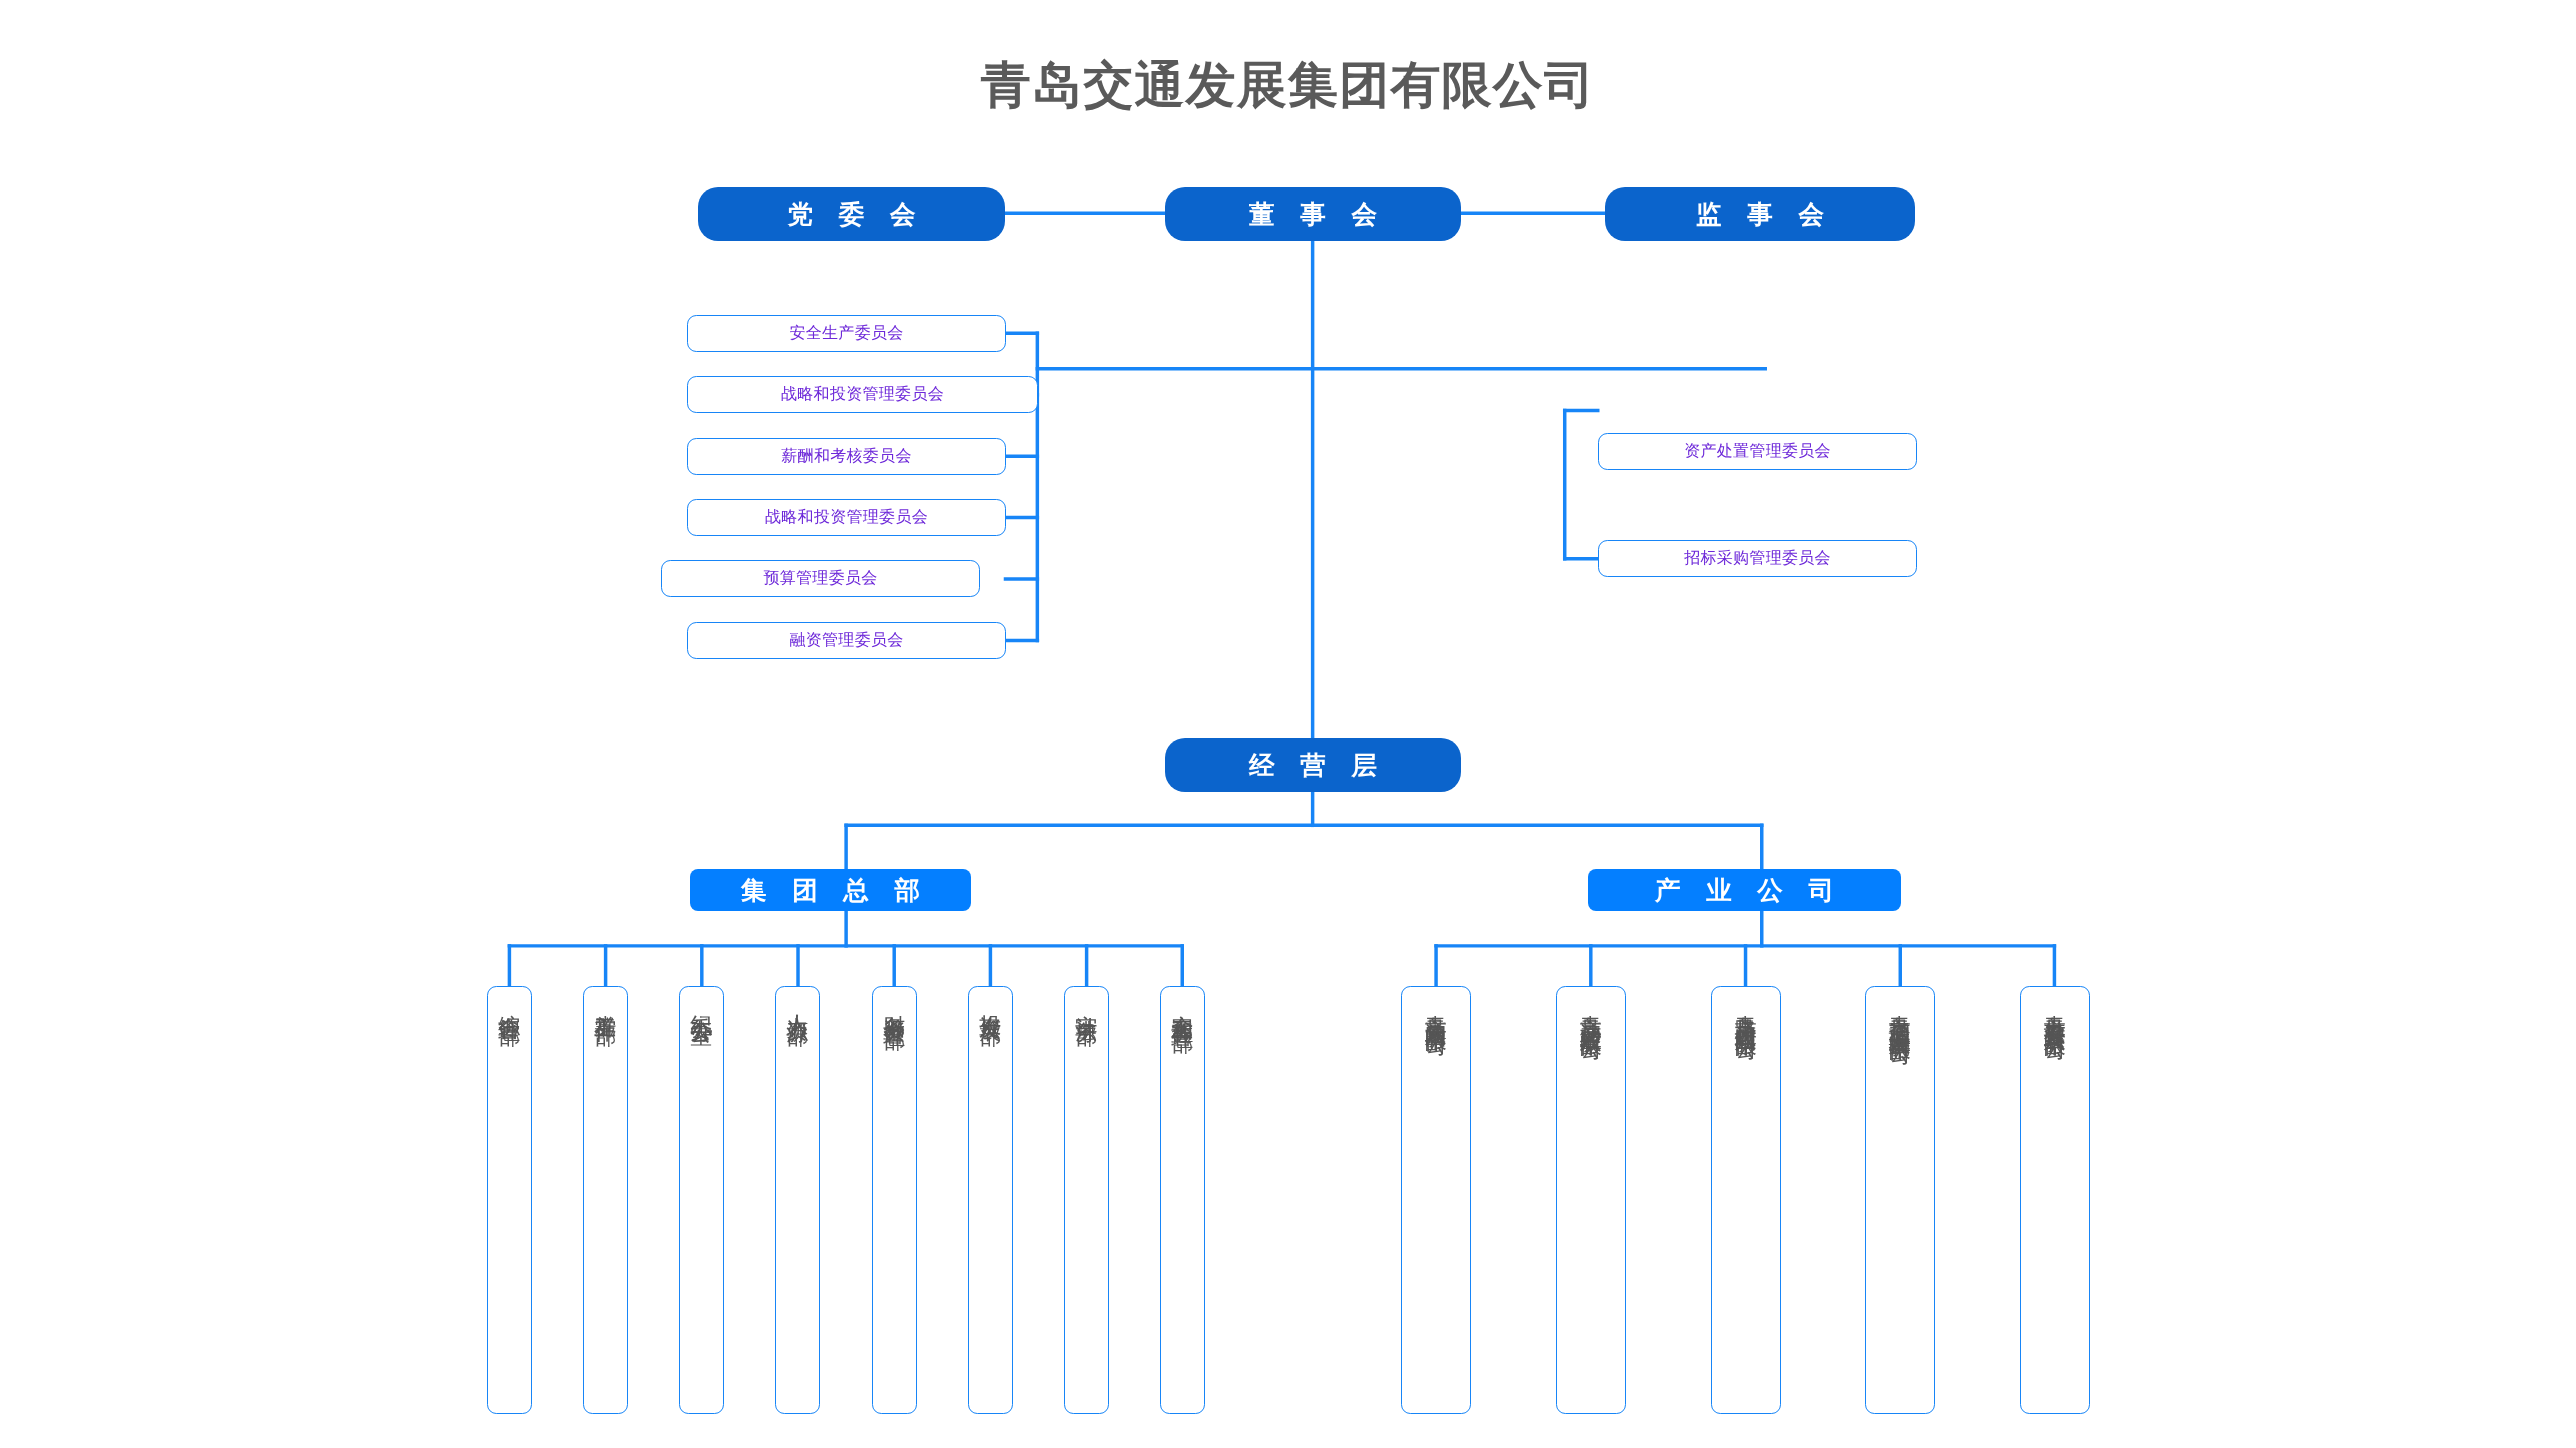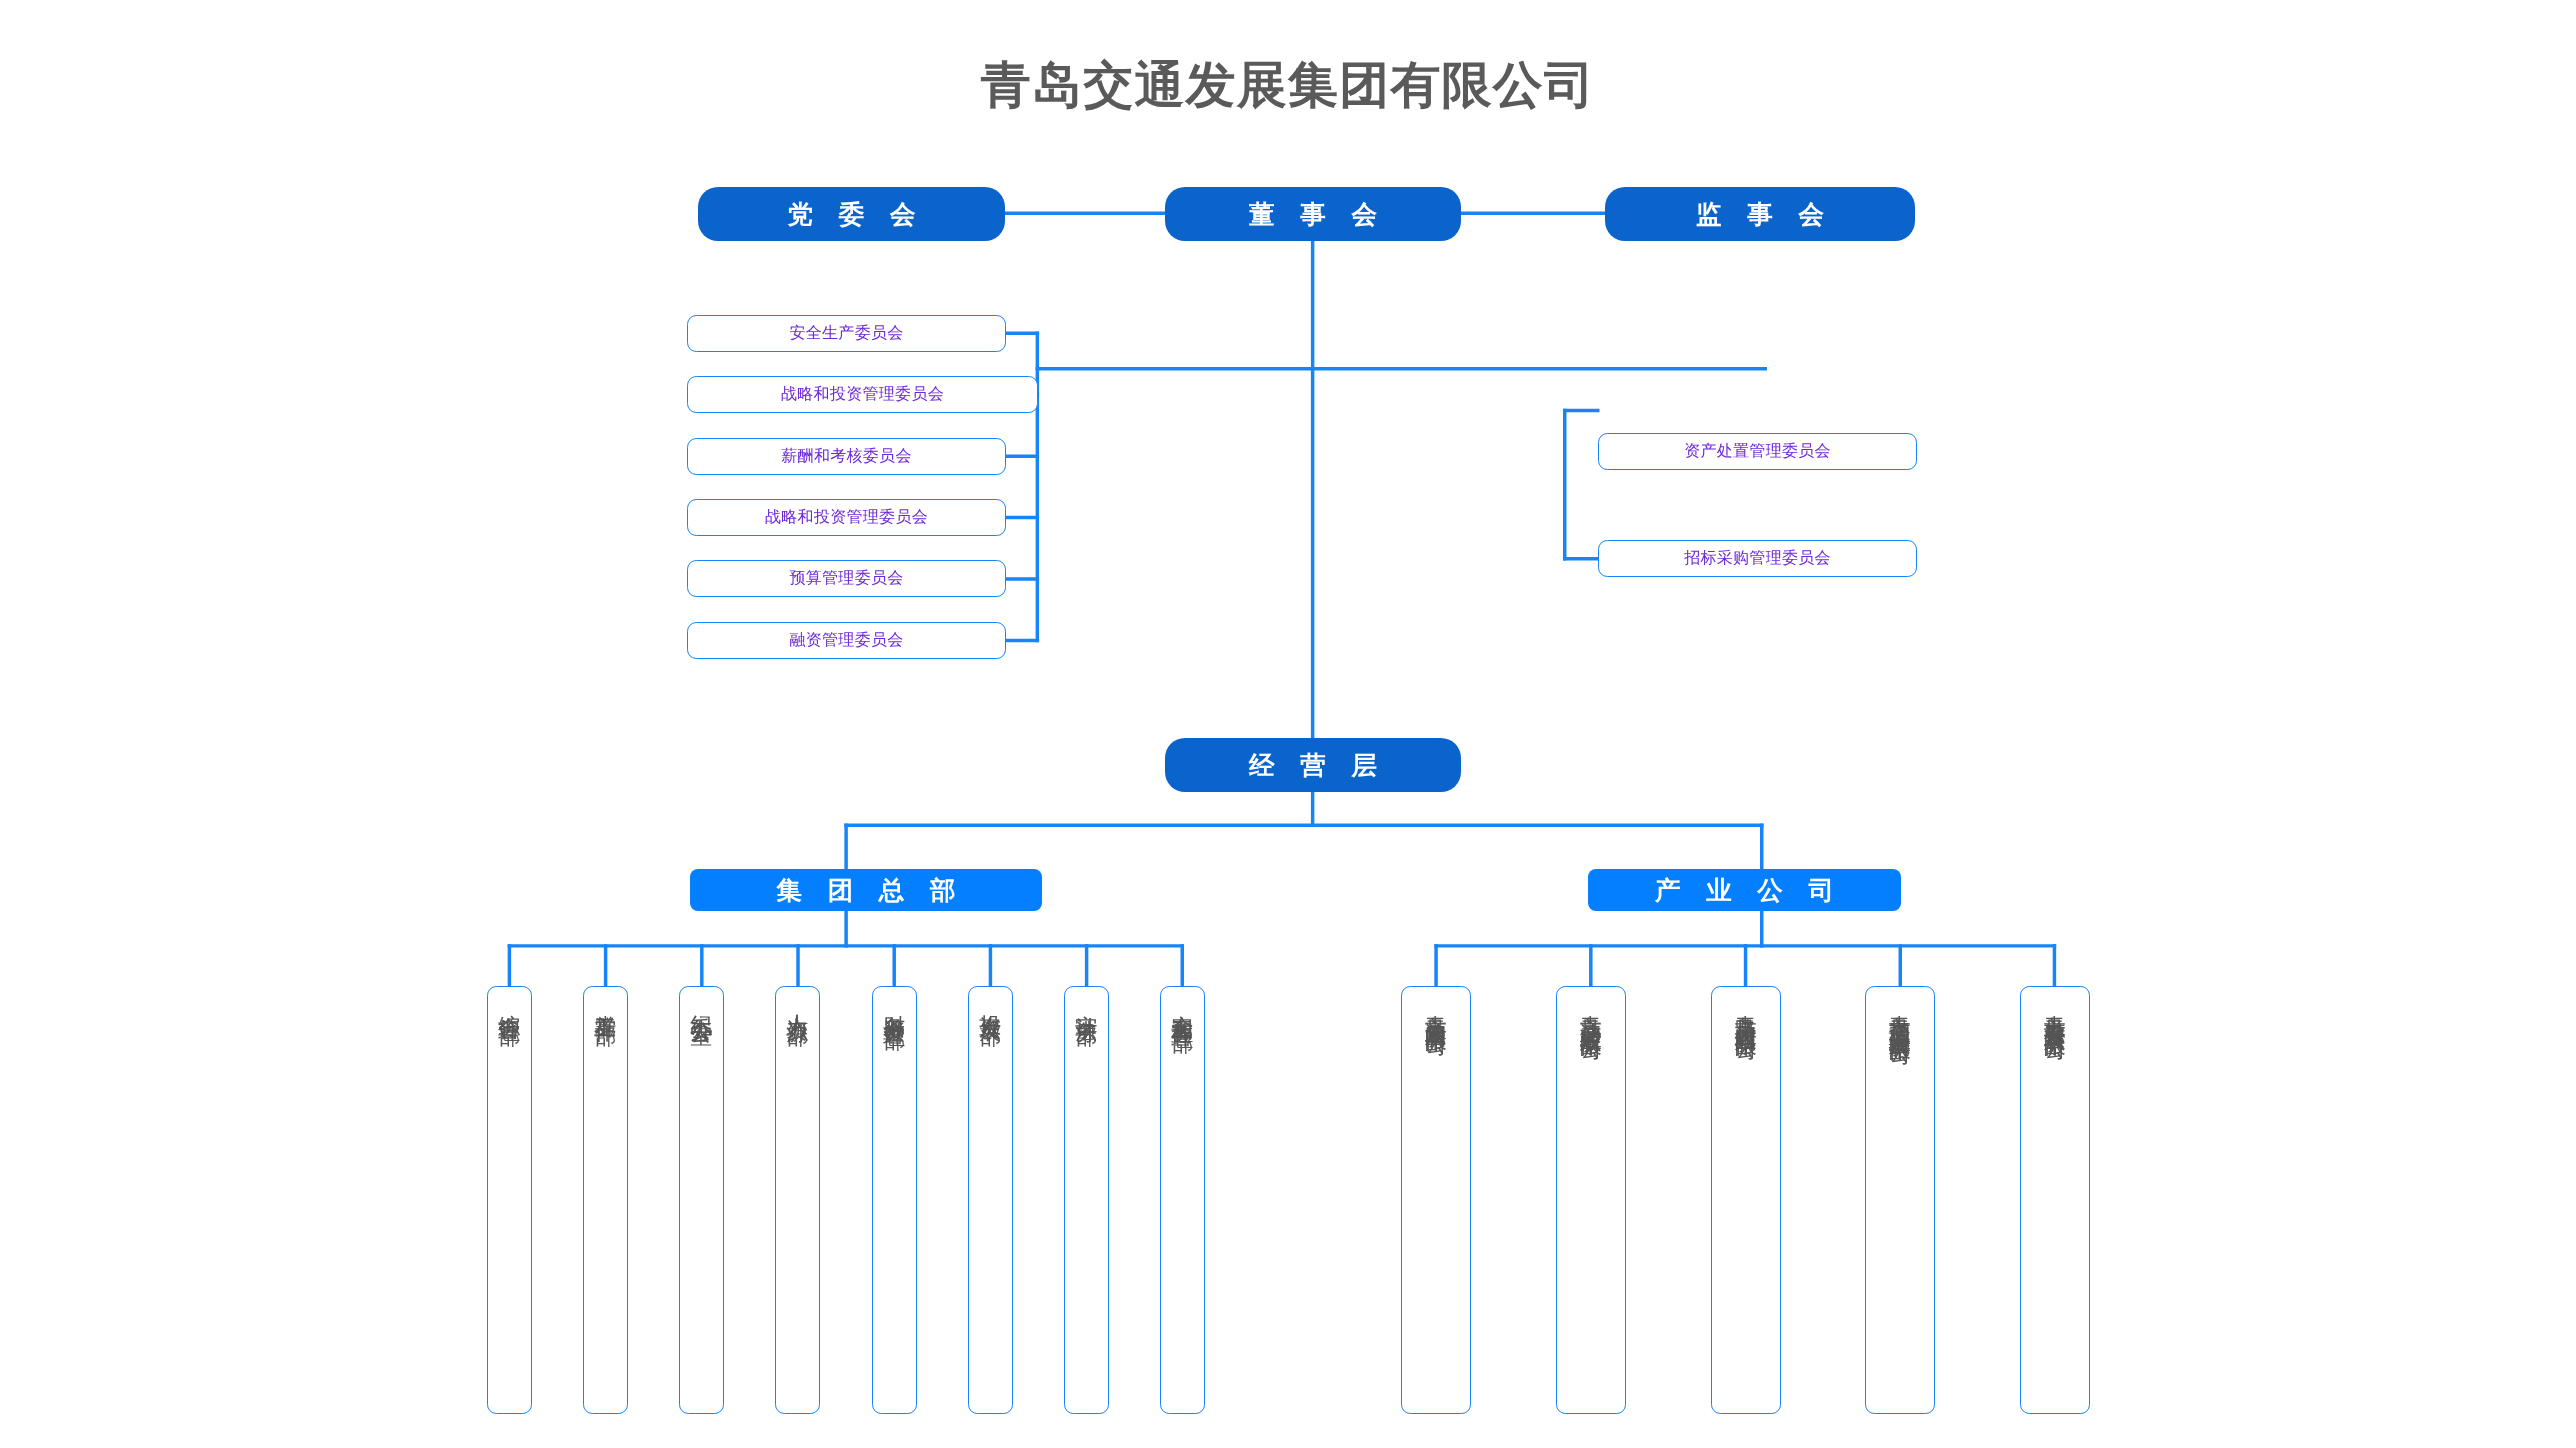--- a/index.html
+++ b/index.html
@@ -167,31 +167,31 @@
   <div class="node gov" style="left:1165px; top:187px; width:296px; height:54px;">董 事 会</div>
 
   <div class="node pill" style="left:687px; top:315px; width:319px; height:37px;">安全生产委员会</div>
 
   <div class="node pill" style="left:687px; top:376px; width:351px; height:37px;">战略和投资管理委员会</div>
 
   <div class="node pill" style="left:687px; top:438px; width:319px; height:37px;">薪酬和考核委员会</div>
 
   <div class="node pill" style="left:687px; top:499px; width:319px; height:37px;">战略和投资管理委员会</div>
 
-  <div class="node pill" style="left:687px; top:560px; width:319px; height:37px;text-align:center;">预算管理委员会</div>
+  <div class="node pill" style="left:661px; top:560px; width:319px; height:37px;text-align:center;">预算管理委员会</div>
 
   <div class="node pill" style="left:687px; top:622px; width:319px; height:37px;">融资管理委员会</div>
 
   <div class="node pill" style="left:1598px; top:392px; width:319px; height:37px;margin-top:41px;">资产处置管理委员会</div>
 
   <div class="node pill" style="left:1598px; top:540px; width:319px; height:37px;">招标采购管理委员会</div>
 
   <div class="node gov" style="left:1165px; top:738px; width:296px; height:54px;">经 营 层</div>
 
-  <div class="node bright" style="left:690px; top:869px; width:352px; height:42px;">集 团 总 部</div>
+  <div class="node bright" style="left:690px; top:869px; width:281px; height:42px;">集 团 总 部</div>
 
   <div class="node bright" style="left:1588px; top:869px; width:313px; height:42px;">产 业 公 司</div>
 
   <div class="node vbox" style="left:487px; top:986px; width:45px; height:428px;">
     <span class="vtext">综合管理部</span>
   </div>
 
   <div class="node vbox" style="left:583px; top:986px; width:45px; height:428px;">
     <span class="vtext">党群工作部</span>
   </div>

